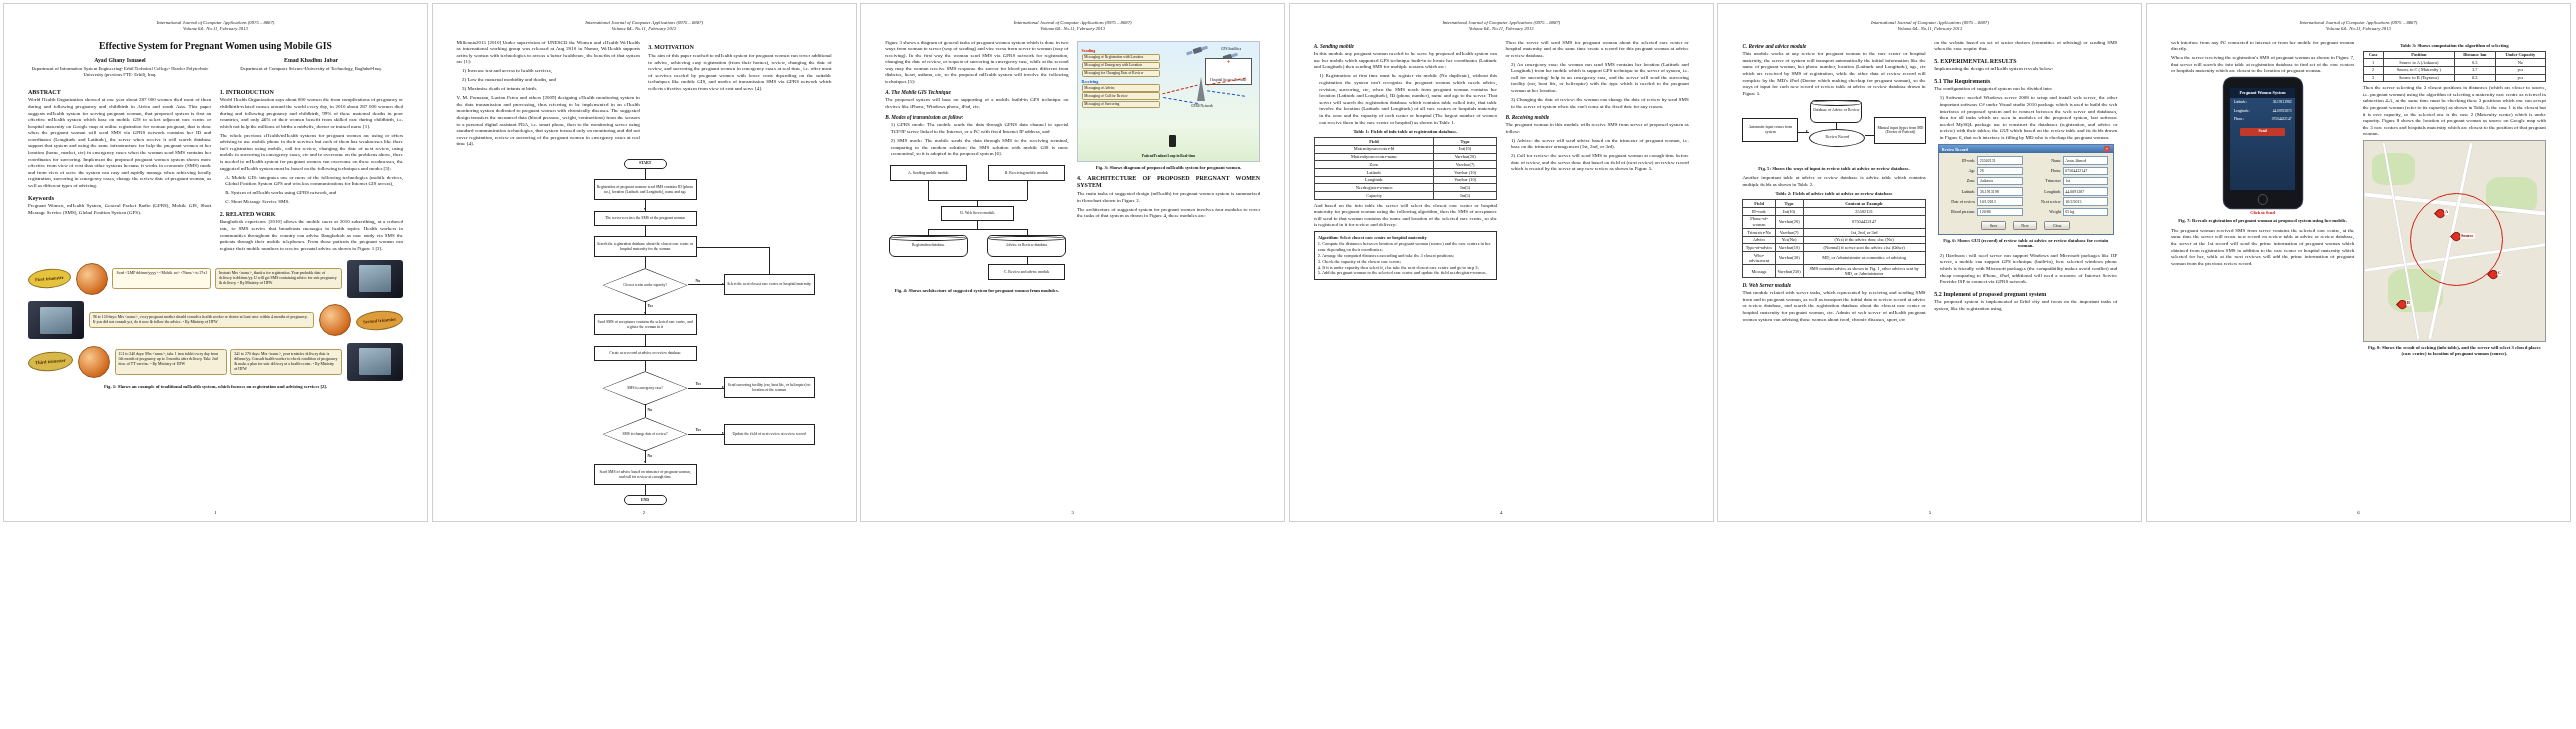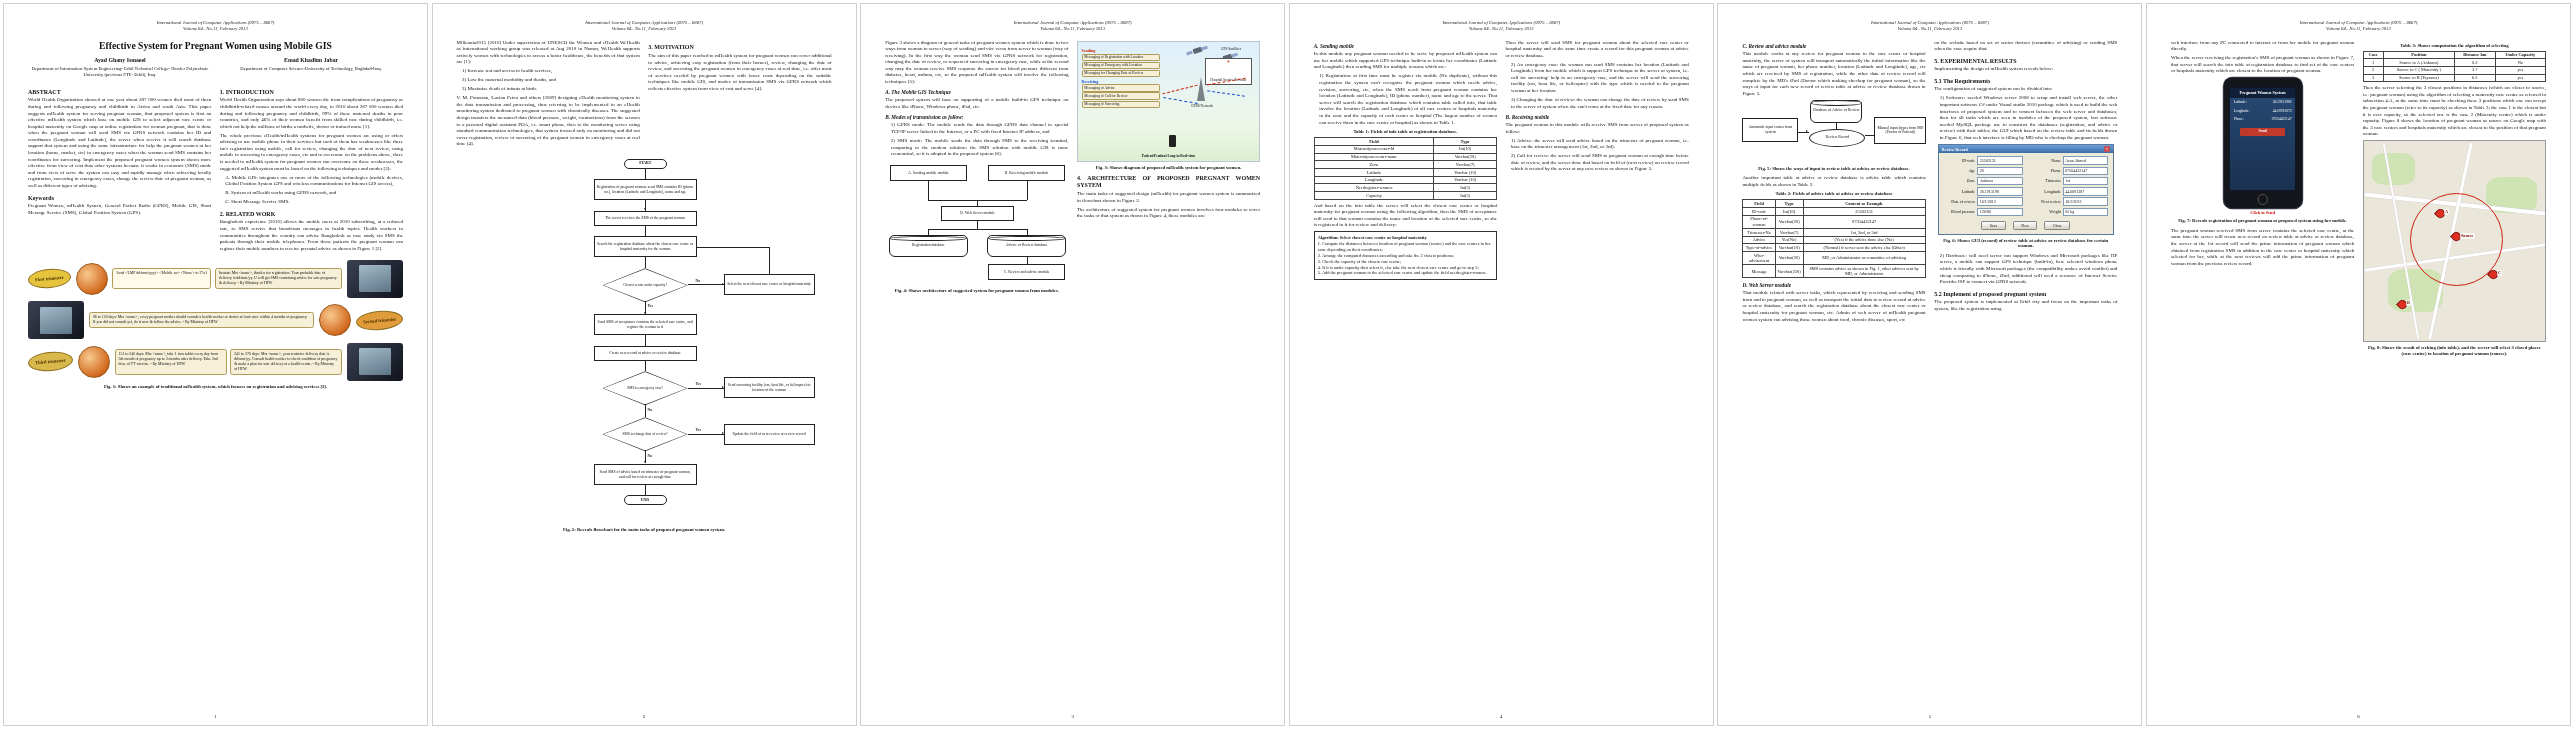--- a/index.html
+++ b/index.html
@@ -1,18 +1,18 @@
 <!DOCTYPE html>
 <html style="font-size:9.7px"><head>
 <meta charset="utf-8">
 <style>
   html,body{margin:0;padding:0;background:#ffffff;}
   body{width:2576px;height:729px;font-family:"Liberation Serif",serif;color:#111;}
   .strip{display:flex;gap:3.6px;padding:3px;box-sizing:border-box;}
-  .page{width:425px;height:723px;background:#fff;border:0.6px solid #cfcfcf;box-sizing:border-box;
+  .page{width:425px;height:519px;background:#fff;border:0.6px solid #cfcfcf;box-sizing:border-box;
         padding:16px 24px 9.7px;position:relative;font-size:5px;line-height:1.32;overflow:hidden;}
   .hdr{text-align:center;font-style:italic;font-size:4.7px;line-height:1.3;margin-bottom:7.3px;color:#222;}
   .title{font-size:9.7px;font-weight:bold;text-align:center;margin:3.6px 24px 6px;line-height:1.2;}
   .authors{display:flex;gap:7.3px;justify-content:center;margin-bottom:6px;}
   .auth{flex:1;text-align:center;}
   .aname{font-weight:bold;font-size:5.8px;margin-bottom:1.2px;}
   .aaffil{font-size:4.7px;line-height:1.25;}
   .cols{display:flex;gap:8.5px;}
   .col{flex:1;text-align:justify;}
   .h{font-weight:bold;font-size:6px;margin:4.9px 0 1.8px;line-height:1.15;}

